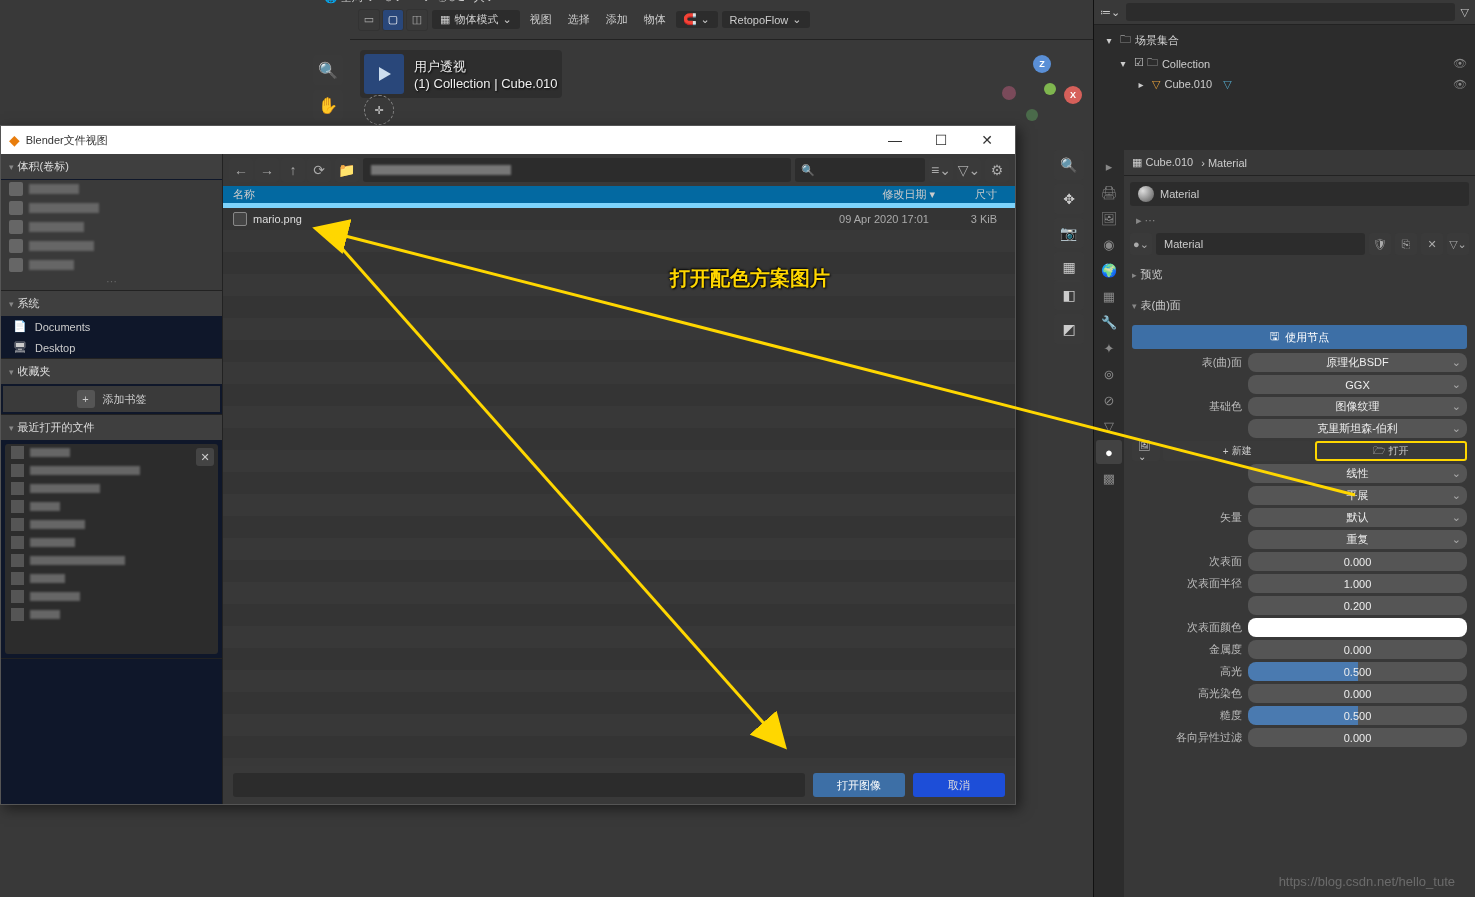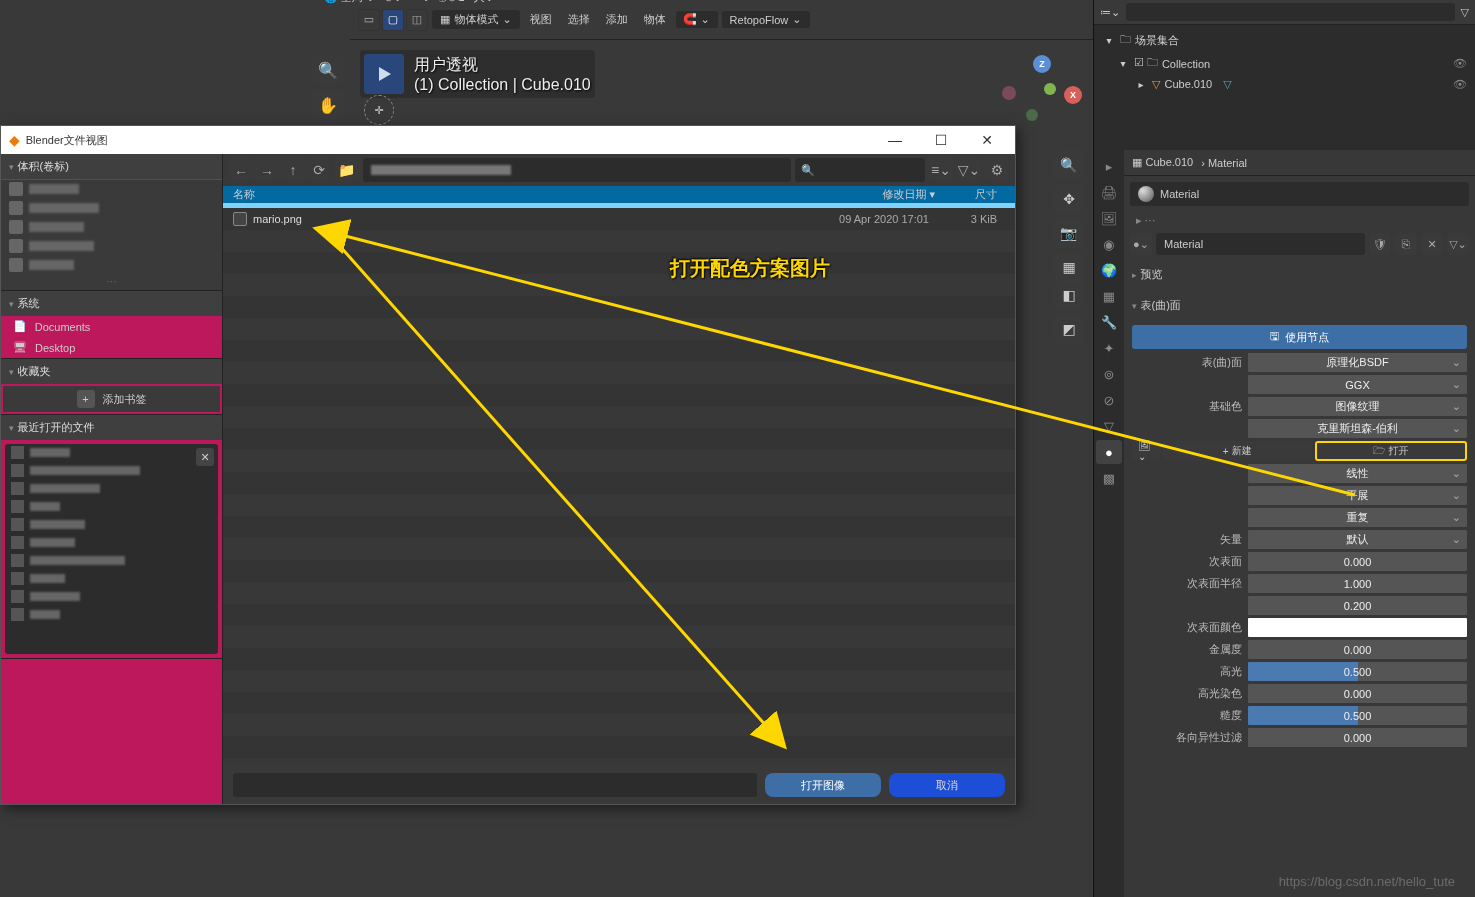--- a/index.html
+++ b/index.html
@@ -7,32 +7,32 @@
 .topbar{height:40px;background:#393939;display:flex;align-items:center;padding:0 8px;gap:4px;border-bottom:1px solid #222;position:absolute;top:0;left:350px;right:0}
 .topbar .icongrp{display:flex;gap:2px}
 .topbar .tbtn{width:22px;height:22px;background:#393939;display:flex;align-items:center;justify-content:center;border:1px solid #333;border-radius:3px;color:#aaa}
 .topbar .tbtn.active{background:#29477a;color:#fff}
 .topbar .dd{background:#2c2c2c;padding:2px 8px;border-radius:3px;display:flex;align-items:center;gap:4px;color:#ccc}
 .topbar .lbl{padding:2px 6px;color:#ccc}
 .topbar-right{position:absolute;right:8px;display:flex;gap:4px}
 .topbar-right .c{width:18px;height:18px;border-radius:50%}
 .viewport-hdr{position:absolute;top:50px;left:360px;background:rgba(40,40,40,.6);border-radius:4px;display:flex;align-items:center;gap:10px;padding:4px}
 .viewport-hdr .play{width:40px;height:40px;background:#29477a;border-radius:3px;display:flex;align-items:center;justify-content:center}
-.viewport-hdr .txt{font-size:16px;color:#eee;text-shadow:1px 1px 2px #000}
+.viewport-hdr .txt{font-size:13px;color:#eee;text-shadow:1px 1px 2px #000}
 .vpctrl{position:absolute;left:313px;background:rgba(60,60,60,.5);width:30px;height:30px;border-radius:4px;display:flex;align-items:center;justify-content:center;font-size:16px}
 .gizmo{position:absolute;top:55px;right:393px;width:80px;height:80px}
 .gizmo .axis{position:absolute;width:18px;height:18px;border-radius:50%;display:flex;align-items:center;justify-content:center;font-size:9px;font-weight:bold;color:#fff}
 .right-btns{position:absolute;right:391px;width:30px;display:flex;flex-direction:column;gap:4px}
 .right-btns .rb{width:30px;height:30px;background:rgba(60,60,60,.6);border-radius:4px;display:flex;align-items:center;justify-content:center;font-size:14px;color:#ccc}
 .dialog{position:absolute;top:125px;left:0;width:1016px;height:680px;background:#393939;border:1px solid #555;box-shadow:4px 4px 12px rgba(0,0,0,.5)}
 .dlg-title{height:28px;background:#fff;color:#333;display:flex;align-items:center;padding:0 8px;gap:6px}
 .dlg-title .spacer{flex:1}
 .dlg-title .wbtn{width:40px;height:28px;display:flex;align-items:center;justify-content:center;color:#333;font-size:14px}
 .dlg-body{display:flex;height:calc(100% - 28px)}
-.dlg-left{width:222px;background:#be185d;border-right:1px solid #222;overflow:hidden}
+.dlg-left{width:222px;background:#0f172a;border-right:1px solid #222;overflow:hidden}
 .dlg-left .sec{border-bottom:1px solid #222}
 .dlg-left .sec-h{padding:5px 8px;background:#3f3f3f;color:#ddd;display:flex;align-items:center;gap:4px}
 .dlg-left .sec-h::before{content:"▾";font-size:9px;color:#888}
 .dlg-left .blur{height:110px;background:#3a3a3a;position:relative}
 .dlg-left .blur .brow{height:18px;margin:1px 8px;display:flex;align-items:center;gap:6px}
 .dlg-left .blur .bic{width:14px;height:14px;background:#666;border-radius:2px}
 .dlg-left .blur .btxt{width:60px;height:10px;background:#666;filter:blur(1px)}
 .dlg-left .item{padding:4px 12px;display:flex;align-items:center;gap:8px;color:#ccc}
 .dlg-left .addbk{background:#3a3a3a;padding:4px;display:flex;align-items:center;justify-content:center;gap:8px;margin:2px}
 .dlg-left .addbk .plus{width:18px;height:18px;background:#555;border-radius:3px;display:flex;align-items:center;justify-content:center}
@@ -53,21 +53,21 @@
 .dlg-hdr .col-d{width:140px;text-align:right}
 .dlg-hdr .col-s{width:70px;text-align:right;padding-right:8px}
 .dlg-list{flex:1;background:repeating-linear-gradient(#343434 0,#343434 22px,#383838 22px,#383838 44px);position:relative}
 .dlg-list .frow{height:22px;display:flex;align-items:center;padding:0 10px;gap:6px;color:#ddd}
 .dlg-list .frow .fic{width:14px;height:14px;border:1px solid #888;border-radius:2px;background:#444}
 .dlg-list .fname{flex:1}
 .dlg-list .fdate{width:140px;text-align:right;color:#aaa}
 .dlg-list .fsize{width:70px;text-align:right;color:#aaa;padding-right:8px}
 .dlg-bot{height:38px;display:flex;align-items:center;gap:8px;padding:0 10px}
 .dlg-bot .finput{flex:1;height:24px;background:#2c2c2c;border-radius:3px}
-.dlg-bot .btn{width:116px;height:24px;border-radius:8px;display:flex;align-items:center;justify-content:center}
+.dlg-bot .btn{width:92px;height:24px;border-radius:3px;display:flex;align-items:center;justify-content:center}
 .dlg-bot .primary{background:#3d6fa6;color:#fff}
 .dlg-bot .cancel{background:#1d4ed8;color:#ddd}
 .outliner{position:absolute;top:0;right:0;width:382px;height:150px;background:#2c2c2c;border-left:1px solid #111}
 .outliner .oh{height:25px;background:#393939;display:flex;align-items:center;padding:0 6px;gap:6px;border-bottom:1px solid #222}
 .outliner .oh .srch{flex:1;height:18px;background:#2c2c2c;border-radius:3px}
 .outliner .tree{padding:4px}
 .outliner .trow{display:flex;align-items:center;gap:4px;padding:2px 4px;color:#ccc}
 .outliner .trow .eye{margin-left:auto;color:#888}
 .outliner .tico{width:14px;height:14px;display:flex;align-items:center;justify-content:center;font-size:10px}
 .props{position:absolute;top:150px;right:0;width:382px;bottom:0;background:#383838;border-left:1px solid #111;display:flex}
@@ -82,21 +82,21 @@
 .props-body .matname{margin:4px 6px;display:flex;align-items:center;gap:4px}
 .props-body .matname .mfield{flex:1;height:22px;background:#2c2c2c;border-radius:3px;display:flex;align-items:center;padding:0 8px}
 .props-body .matname .mbtn{width:22px;height:22px;background:#3a3a3a;border-radius:3px;display:flex;align-items:center;justify-content:center;color:#aaa}
 .props-body .sect{padding:4px 8px}
 .props-body .sect .sh{color:#ccc;padding:4px 0;display:flex;align-items:center;gap:4px}
 .props-body .sect .sh::before{content:"▸";font-size:9px;color:#888}
 .props-body .sect.open .sh::before{content:"▾"}
 .props-body .usenode{margin:4px 8px;height:24px;background:#3d6fa6;border-radius:3px;display:flex;align-items:center;justify-content:center;color:#fff;gap:6px}
 .props-body .prow{display:flex;align-items:center;margin:3px 8px;gap:6px}
 .props-body .prow .plbl{width:110px;text-align:right;color:#bbb;font-size:11px}
-.props-body .prow .pval{flex:1;height:19px;background:#555;border-radius:1px;display:flex;align-items:center;justify-content:center;color:#eee;position:relative}
+.props-body .prow .pval{flex:1;height:19px;background:#555;border-radius:8px;display:flex;align-items:center;justify-content:center;color:#eee;position:relative}
 .props-body .prow .pval.dd::after{content:"⌄";position:absolute;right:6px;color:#aaa}
 .props-body .prow .pval.slider{background:linear-gradient(to right,#4a7ab0 50%,#555 50%)}
 .props-body .prow .pval.color{background:#fff}
 .props-body .imgrow{display:flex;gap:3px;margin:3px 8px}
 .props-body .imgrow .ib{height:20px;background:#3a3a3a;border-radius:3px;display:flex;align-items:center;justify-content:center;padding:0 6px;gap:3px;font-size:10px}
 .props-body .imgrow .ib.open{border:2px solid #ffd700}
 .annot{position:absolute;color:#ffd700;font-size:20px;font-weight:bold;text-shadow:1px 1px 2px #000,-1px -1px 2px #000;z-index:100}
 .watermark{position:absolute;bottom:8px;right:20px;color:rgba(200,200,200,.35);font-size:13px}
 svg.arrows{position:absolute;top:0;left:0;width:1475px;height:897px;pointer-events:none;z-index:99}
 </style>
@@ -377,28 +377,28 @@
     </div>
     <div class="prow">
         <div class="plbl"></div>
         <div class="pval dd">线性</div>
       </div>
     <div class="prow">
         <div class="plbl"></div>
         <div class="pval dd">平展</div>
       </div>
     <div class="prow">
-        <div class="plbl"></div>
-        <div class="pval dd">重复</div>
-      </div>
-    <div class="prow">
         <div class="plbl">矢量</div>
         <div class="pval dd">默认</div>
       </div>
     <div class="prow">
+        <div class="plbl"></div>
+        <div class="pval dd">重复</div>
+      </div>
+    <div class="prow">
         <div class="plbl">次表面</div>
         <div class="pval">0.000</div>
       </div>
     <div class="prow">
         <div class="plbl">次表面半径</div>
         <div class="pval">1.000</div>
       </div>
     <div class="prow">
         <div class="plbl"></div>
         <div class="pval">0.200</div>
@@ -423,21 +423,21 @@
         <div class="plbl">糙度</div>
         <div class="pval slider">0.500</div>
       </div>
     <div class="prow">
         <div class="plbl">各向异性过滤</div>
         <div class="pval">0.000</div>
       </div>
   </div>
 </div>
 
-<div class="annot" style="top:255px;left:670px">打开配色方案图片</div>
+<div class="annot" style="top:265px;left:670px">打开配色方案图片</div>
 <div class="watermark">https://blog.csdn.net/hello_tute</div>
 
 <svg class="arrows">
   <defs>
       <marker id="ah" markerWidth="12" markerHeight="12" refX="10" refY="6" orient="auto">
         <polygon points="0,0 12,6 0,12" fill="#ffd700"></polygon>
       </marker>
     </defs>
   <line x1="1355" y1="495" x2="318" y2="229" stroke="#ffd700" stroke-width="3" marker-end="url(#ah)"></line>
   <line x1="330" y1="235" x2="783" y2="745" stroke="#ffd700" stroke-width="3" marker-end="url(#ah)"></line>

